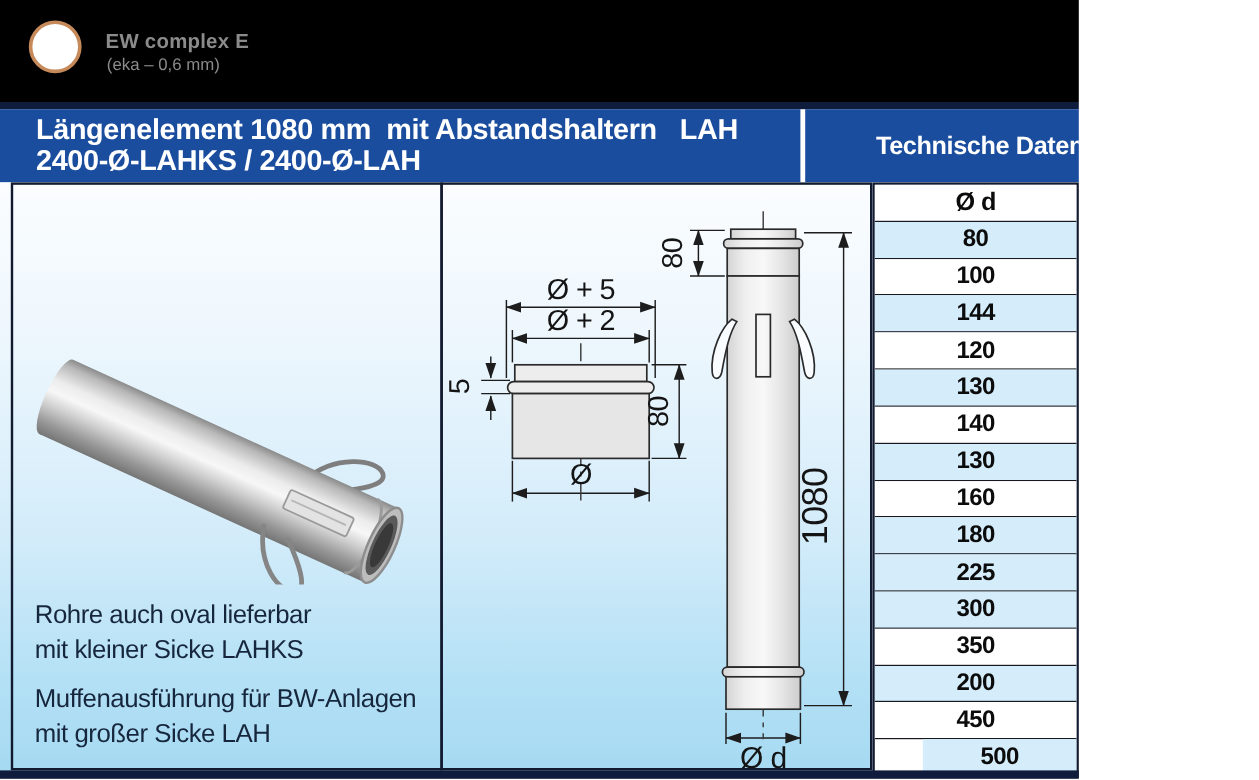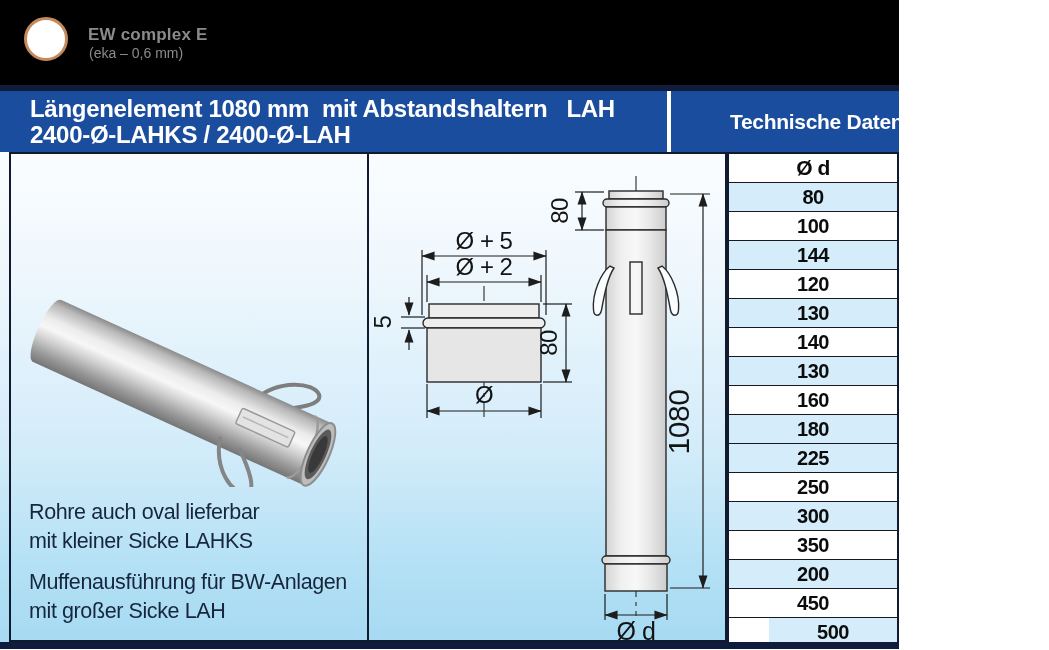--- a/index.html
+++ b/index.html
@@ -222,21 +222,20 @@
       <div class="trow alt">80</div>
       <div class="trow">100</div>
       <div class="trow alt">144</div>
       <div class="trow">120</div>
       <div class="trow alt">130</div>
       <div class="trow">140</div>
       <div class="trow alt">130</div>
       <div class="trow">160</div>
       <div class="trow alt">180</div>
       <div class="trow alt">225</div>
-      <div class="trow">250</div>
       <div class="trow alt">300</div>
       <div class="trow">350</div>
       <div class="trow alt">200</div>
       <div class="trow">450</div>
       <div class="trow alt">500</div>
     </div>
 
   </div>
 
   <div class="bottom-rule"></div>

